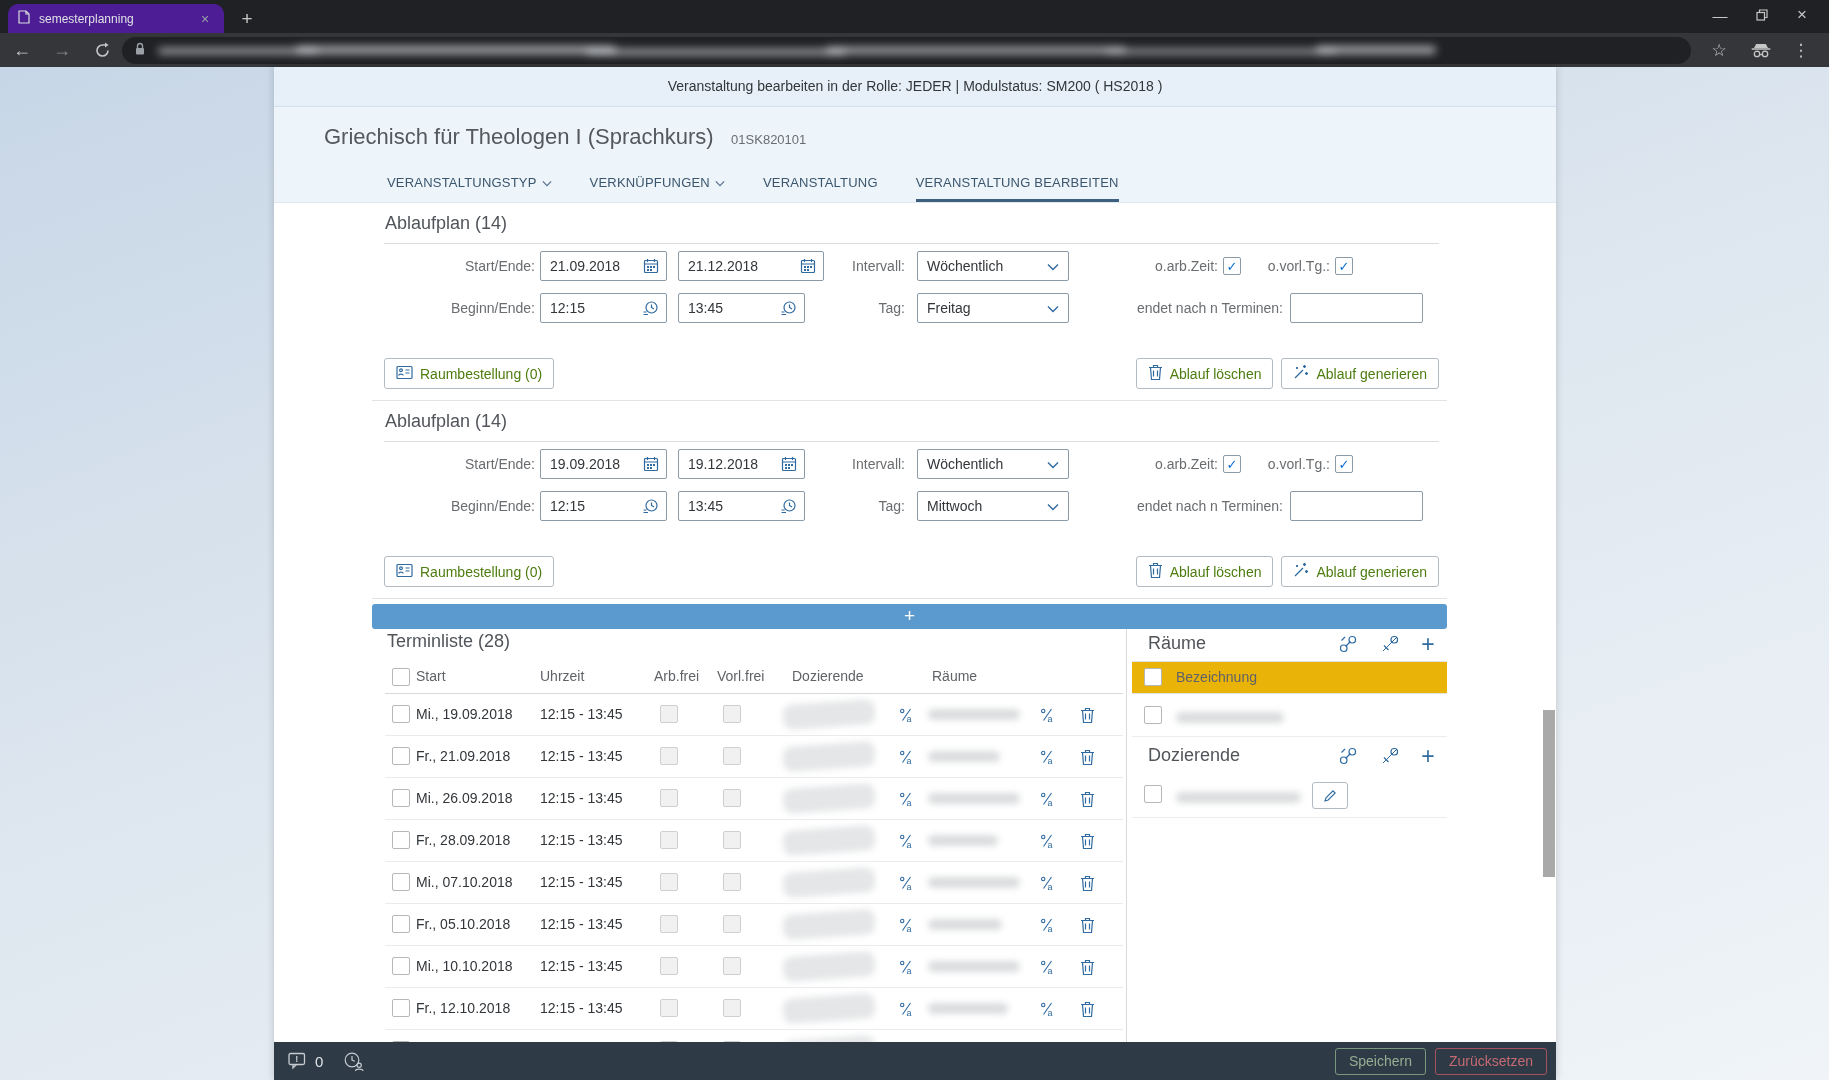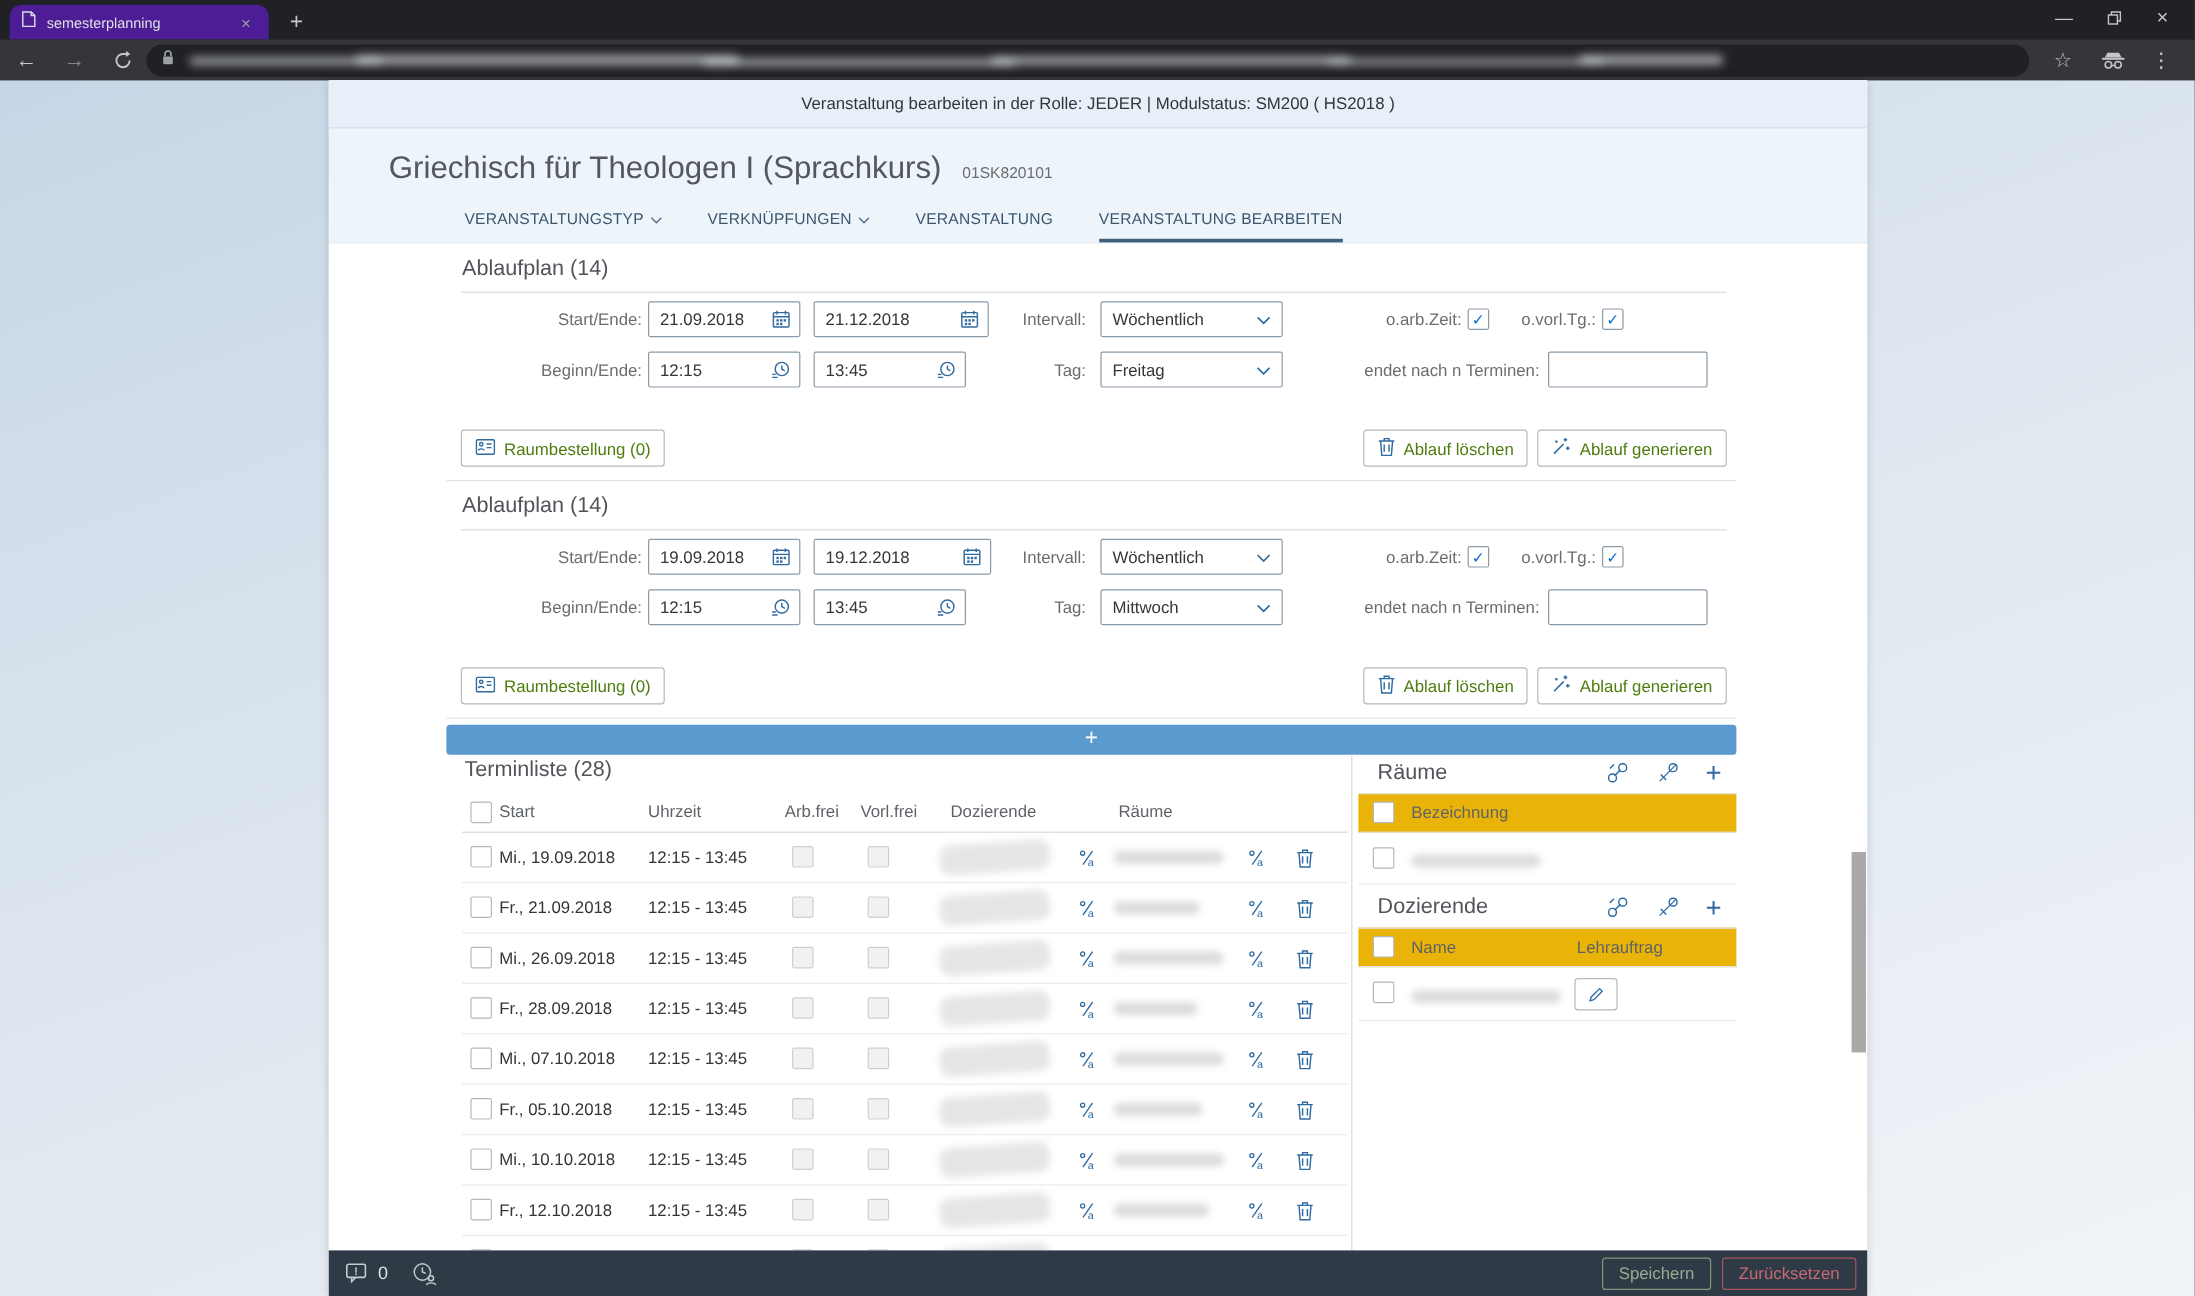--- a/index.html
+++ b/index.html
@@ -30,21 +30,21 @@
   .viewport{position:absolute;left:0;top:67px;right:0;bottom:0;
             background:linear-gradient(160deg,#c7d6e6 0%,#dde6ef 45%,#f0f4f8 100%);}
   .card{position:absolute;left:274px;top:0;width:1282px;bottom:0;background:#fff;
         box-shadow:0 0 8px rgba(0,0,0,.18);}
 
   
   .pagehead{position:absolute;left:0;top:0;right:0;height:135px;background:#edf4fa;border-bottom:1px solid #e0e8ef;}
   .banner{height:39px;line-height:39px;text-align:center;background:#e7f0f8;border-bottom:1px solid #d2e0ec;
           color:#32363a;font-size:14px;}
   .titlerow{padding:17px 0 0 50px;}
-  .ctitle{font-size:26px;color:#54585c;}
+  .ctitle{font-size:22px;color:#54585c;}
   .ccode{font-size:13px;color:#6a6d70;margin-left:13px;}
   .tabs{position:absolute;left:113px;bottom:0;display:flex;gap:38px;}
   .tab{font-size:13px;color:#3c566e;letter-spacing:.2px;padding-bottom:9px;display:flex;align-items:center;gap:5px;border-bottom:3px solid transparent;}
   .tab.active{border-bottom-color:#3e607f;}
 
   
   .content{position:absolute;left:0;top:136px;right:0;bottom:38px;background:#fff;overflow:hidden;}
   .sections{margin-left:98px;width:1075px;}
   .section{position:relative;height:197px;border-bottom:1px solid #e3e3e3;}
   .sec-h{position:absolute;left:13px;top:10px;font-size:18px;color:#51555a;}
@@ -359,21 +359,21 @@
                     <g fill="#2f6aa0">
                       <rect x="4" y="8" width="2" height="2"></rect>
                       <rect x="7" y="8" width="2" height="2"></rect>
                       <rect x="10" y="8" width="2" height="2"></rect>
                       <rect x="4" y="11" width="2" height="2"></rect>
                       <rect x="7" y="11" width="2" height="2"></rect>
                     </g>
                   </svg>
                 </span>
             </div>
-            <div class="fld row1" style="left:306px;width:148px;">
+            <div class="fld row1" style="left:306px;width:127px;">
               <input value="19.12.2018" style="">
               <span class="ficon">
                   <svg width="16" height="16" viewBox="0 0 16 16">
                     <g fill="none" stroke="#2f6aa0" stroke-width="1.2">
                       <rect x="1.5" y="2.5" width="13" height="12" rx="1"></rect>
                       <path d="M4.5 1v3M11.5 1v3M1.5 6h13"></path>
                     </g>
                     <g fill="#2f6aa0">
                       <rect x="4" y="8" width="2" height="2"></rect>
                       <rect x="7" y="8" width="2" height="2"></rect>
@@ -832,25 +832,20 @@
                 <svg width="18" height="18" viewBox="0 0 18 18">
                   <g fill="none" stroke="#2f6aa0" stroke-width="1.2">
                     <rect x="10" y="1.5" width="6.5" height="6.5" rx="3"></rect>
                     <path d="M2 16L16 2" stroke-width="1"></path>
                     <path d="M3 10.5L7.5 15"></path>
                   </g>
                 </svg>
               </span>
             <span class="p-ic pi3">+</span>
           </div>
-          <div class="p-hdr">
-            <span class="cb2"></span>
-            <span class="lbl">Name</span>
-            <span class="lbl2">Lehrauftrag</span>
-          </div>
           <div class="p-row" style="height:44px;">
             <span class="cb2"></span>
             <span class="blob" style="left:44px;width:125px;top:19px;"></span>
             <span class="pencilbtn" style="top:9px;">
                 <svg width="14" height="14" viewBox="0 0 14 14">
                   <path d="M2 12l1-3.2 7-7 2.2 2.2-7 7L2 12z" fill="none" stroke="#2f6aa0" stroke-width="1.1"></path>
                 </svg>
               </span>
           </div>
         </div>

